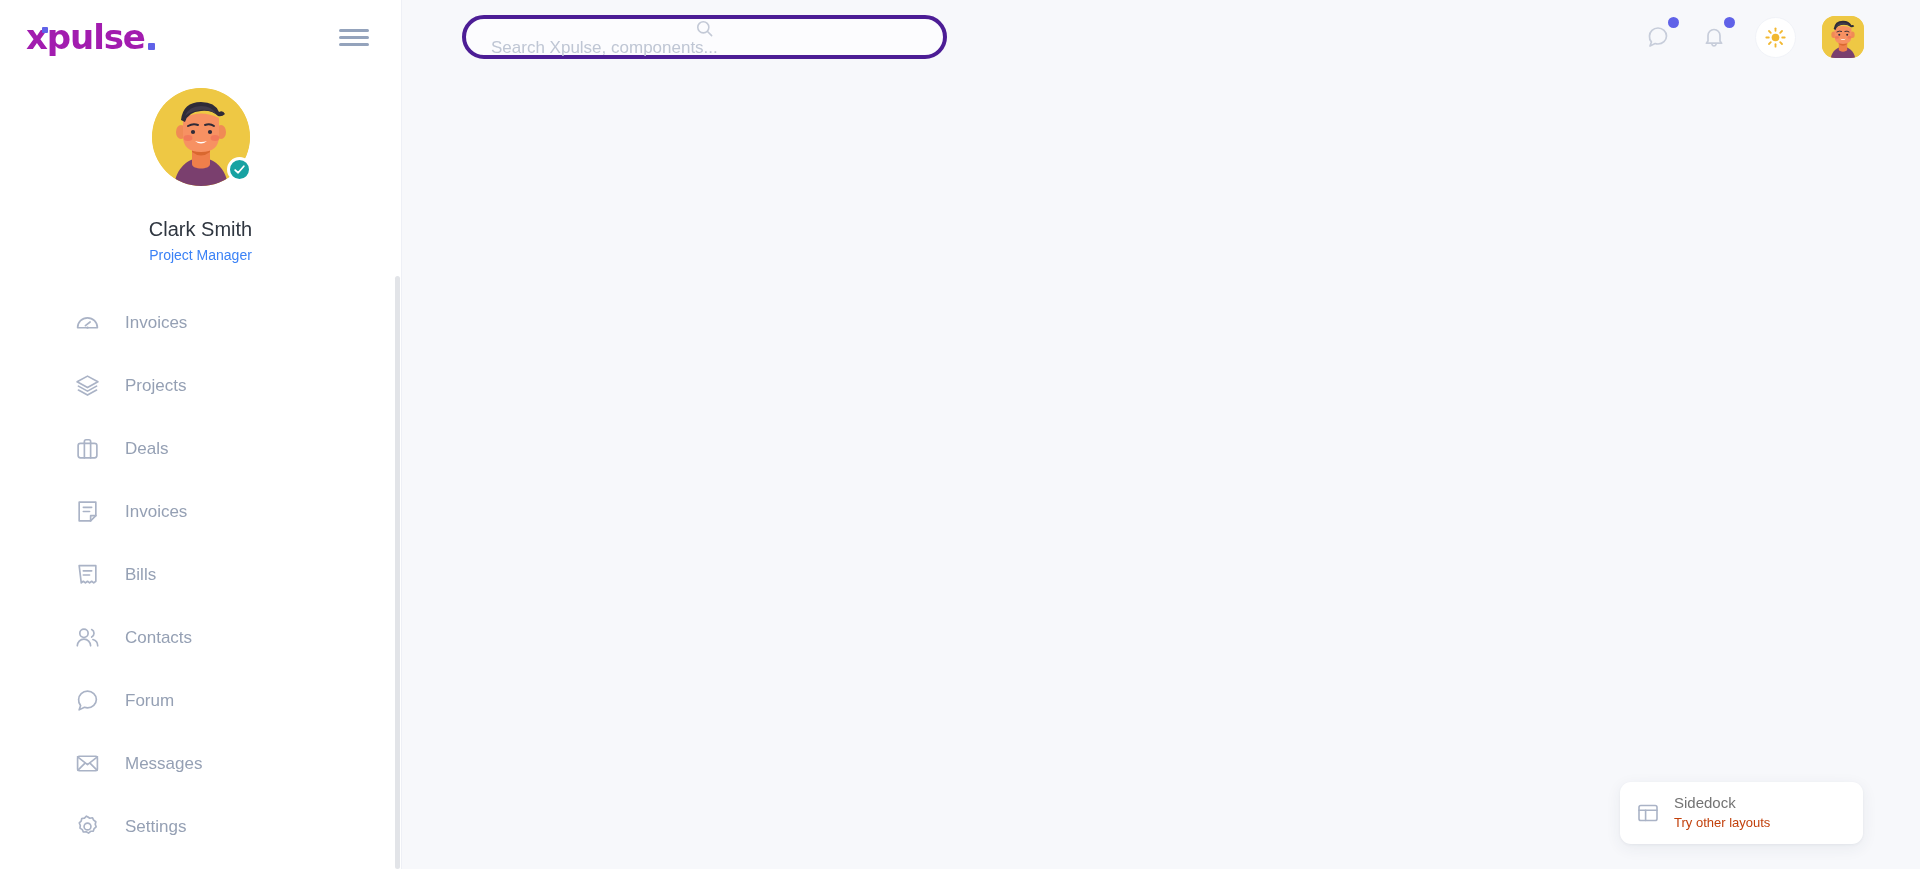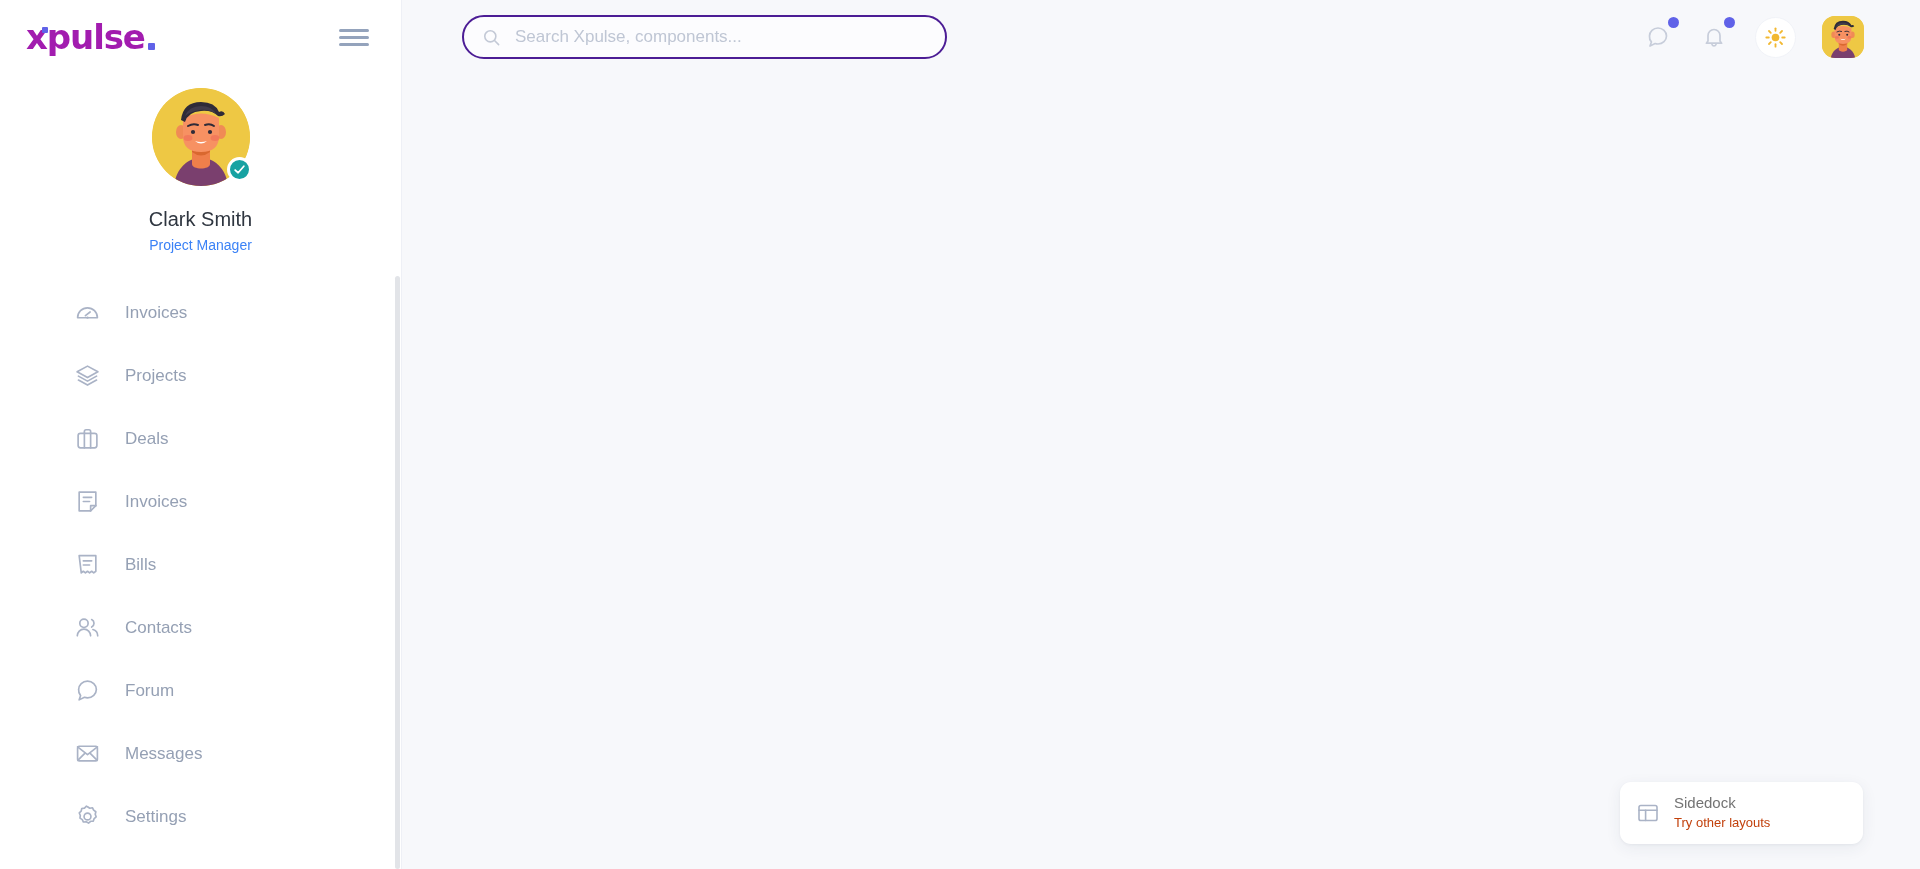--- a/index.html
+++ b/index.html
@@ -52,21 +52,21 @@
     overflow:hidden; background:#eec844; position:relative;
   }
   .verified {
     position:absolute; right:-2px; bottom:4px;
     width:25px; height:25px; border-radius:50%;
     background:#17a2a2; border:3px solid #fff;
     display:flex; align-items:center; justify-content:center;
   }
   .verified svg { width:13px; height:13px; }
   #profile-name {
-    margin-top:18px; font-size:20px; color:#2f3640; font-weight:400;
+    margin-top:28px; font-size:20px; color:#2f3640; font-weight:400;
   }
   #profile-role {
     margin-top:6px; font-size:14px; color:#3b82f6;
   }
 
   
   #nav { margin-top:28px; }
   .nav-item {
     display:flex; align-items:center;
     height:63px; padding-left:74px;
@@ -98,23 +98,23 @@
     border-left:1px solid #eef0f6;
     overflow:hidden;
   }
   #topbar {
     height:74px; display:flex; align-items:center;
     padding:0 56px 0 60px; justify-content:space-between;
   }
   
   #search-box {
     position:relative; width:485px; height:44px;
-    background:#fcfcfe; border:2px solid #4c1d95;
+    background:#fcfcfe; border:4px solid #4c1d95;
     border-radius:23px;
-    display:flex; align-items:center; padding:0 18px;
+    display:flex; align-items:center; padding:0 18px;flex-direction:column;
   }
   #search-icon { width:19px; height:19px; color:#c3c9d6; flex:0 0 19px; }
   #search-icon svg { width:19px; height:19px; display:block; }
   #search-input {
     border:none; outline:none; background:transparent;
     font-family:"Liberation Sans", sans-serif;
     font-size:17px; color:#3b4354; margin-left:14px; width:100%;
   }
   #search-input::placeholder { color:#bfc6d4; }
 

